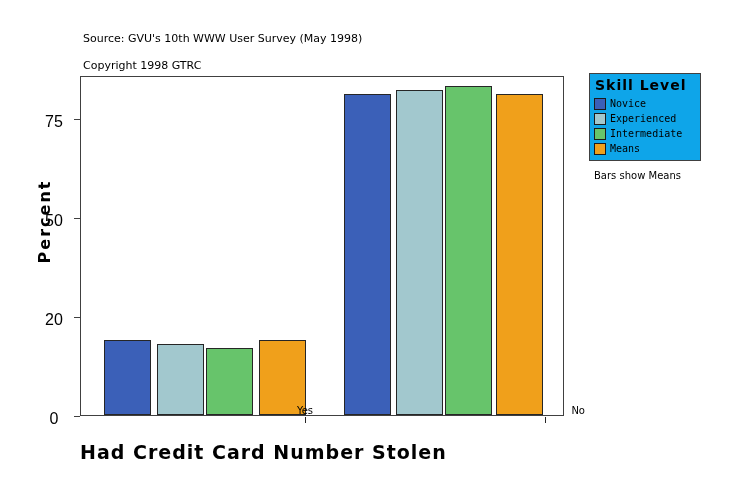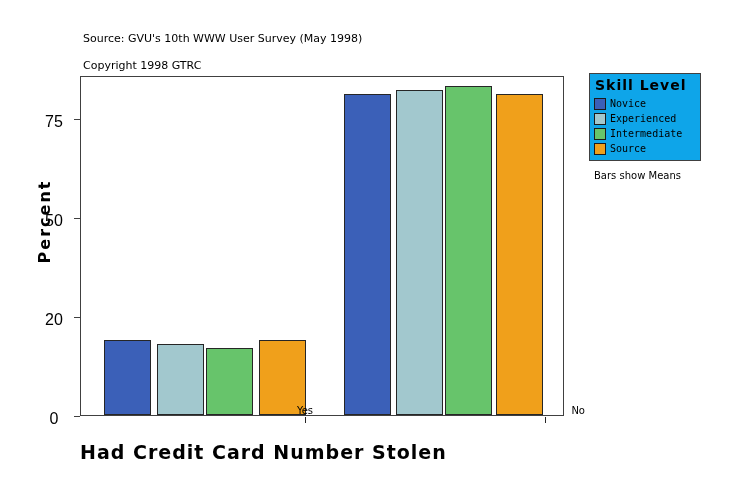--- a/index.html
+++ b/index.html
@@ -211,20 +211,20 @@
         <div class="legend-row">
           <span class="legend-swatch" style="background: rgb(162, 200, 206);"></span>
           <span class="legend-label">Experienced</span>
         </div>
         <div class="legend-row">
           <span class="legend-swatch" style="background: rgb(103, 196, 107);"></span>
           <span class="legend-label">Intermediate</span>
         </div>
         <div class="legend-row">
           <span class="legend-swatch" style="background: rgb(240, 160, 27);"></span>
-          <span class="legend-label">Source</span>
+          <span class="legend-label">Means</span>
         </div>
       </div>
   </div>
 
   <div id="bars-show-note">Bars show Means</div>
 
 </div>
 
 </body></html>

